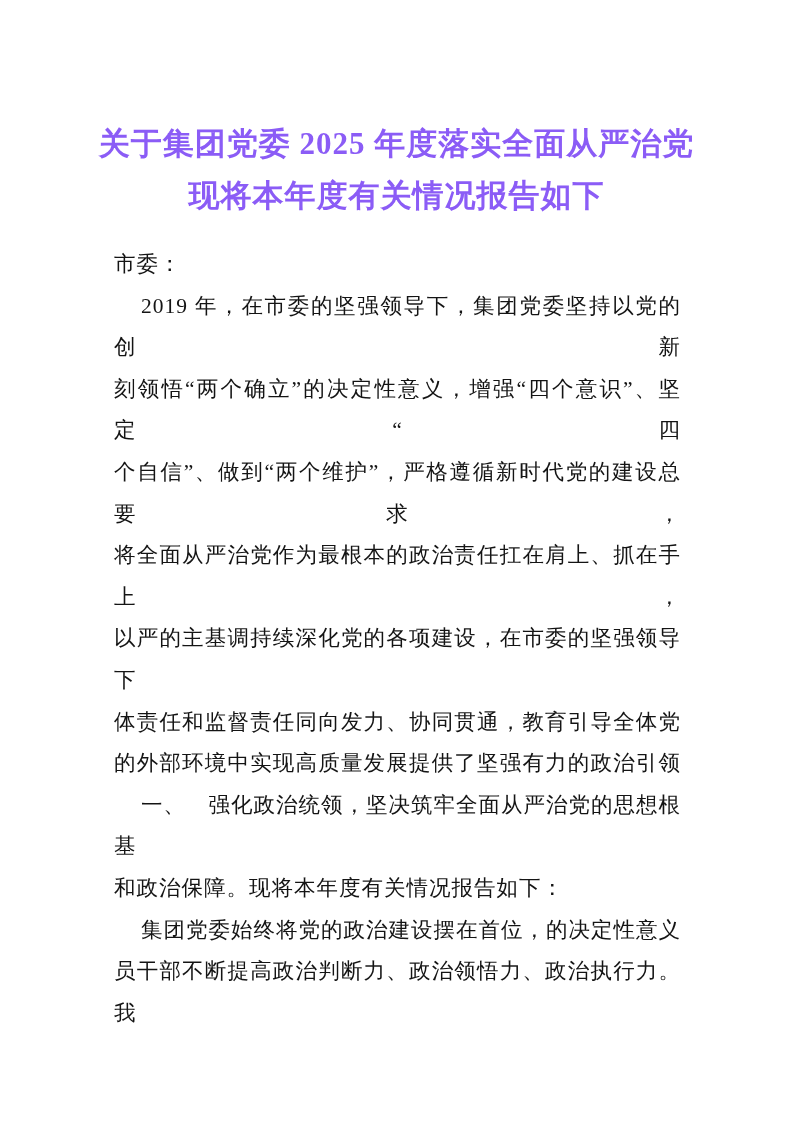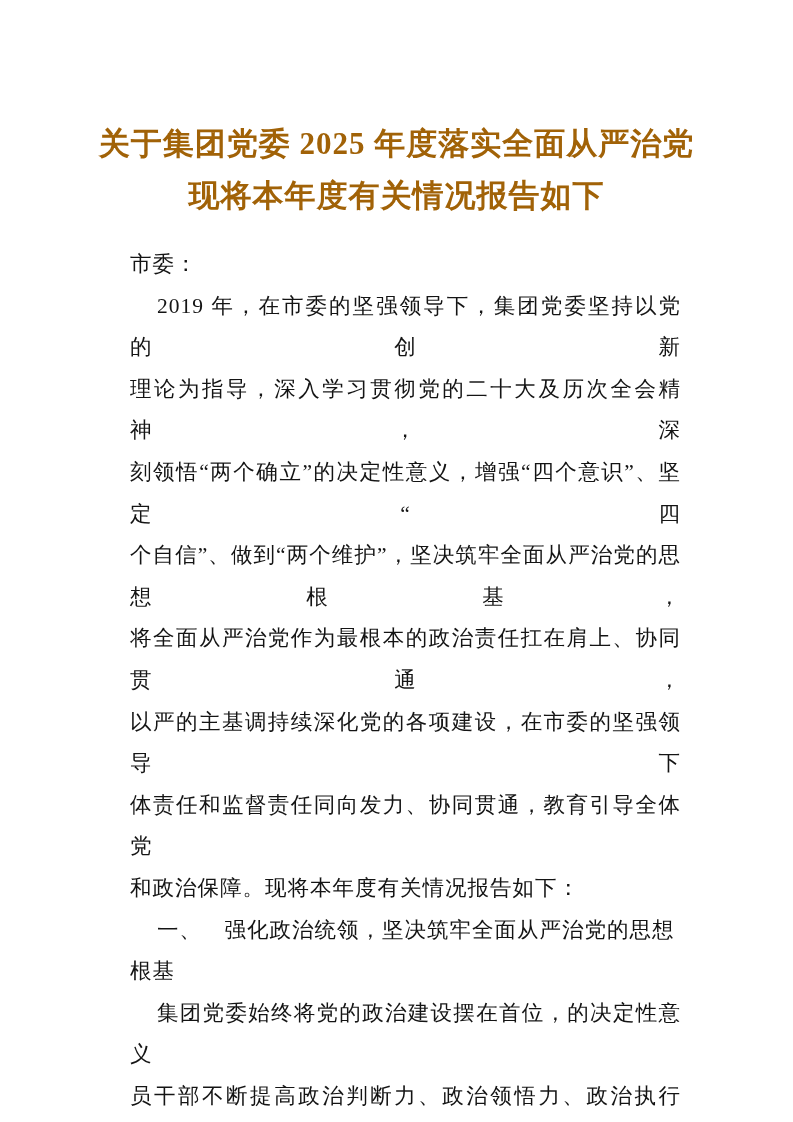--- a/index.html
+++ b/index.html
@@ -17,37 +17,36 @@
     color: #111111;
   }
   .doc-title {
     margin: 0;
     padding-top: 118px;
     text-align: center;
     font-size: 31px;
     font-weight: bold;
     line-height: 52px;
     letter-spacing: 1px;
-    color: #a16207;
+    color: #8b5cf6;
     font-family: "Liberation Serif", "DejaVu Serif", serif;
   }
   .doc-title .t-line {
     display: block;
   }
   .doc-body {
     margin: 22px 112px 0 114px;
     font-size: 21.5px;
     line-height: 41.6px;
     letter-spacing: 1px;
     color: #141414;
   }
   .line {
     white-space: pre-wrap;
     text-align: left;
-    margin-left: 16px;
   }
   
   .j {
     text-align: justify;
     text-align-last: justify;
   }
   .indent {
     text-indent: 27px;
   }
 </style>
@@ -57,26 +56,26 @@
 <div class="page">
 
   <h1 class="doc-title">
     <span class="t-line">关于集团党委 2025 年度落实全面从严治党</span>
     <span class="t-line">现将本年度有关情况报告如下</span>
   </h1>
 
   <div class="doc-body">
     <div class="line">市委：</div>
     <div class="line j indent">2019 年，在市委的坚强领导下，集团党委坚持以党的创新</div>
-    <div class="line j">理论为指导，深入学习贯彻党的二十大及历次全会精神，深</div>
     <div class="line j">刻领悟“两个确立”的决定性意义，增强“四个意识”、坚定“四</div>
-    <div class="line j">个自信”、做到“两个维护”，坚决筑牢全面从严治党的思想根基，</div>
-    <div class="line j">将全面从严治党作为最根本的政治责任扛在肩上、协同贯通，</div>
+    <div class="line j">个自信”、做到“两个维护”，严格遵循新时代党的建设总要求，</div>
+    <div class="line j">将全面从严治党作为最根本的政治责任扛在肩上、抓在手上，</div>
     <div class="line j">以严的主基调持续深化党的各项建设，在市委的坚强领导下</div>
     <div class="line j">体责任和监督责任同向发力、协同贯通，教育引导全体党</div>
+    <div class="line j">的外部环境中实现高质量发展提供了坚强有力的政治引领</div>
+    <div class="line indent">一、　强化政治统领，坚决筑牢全面从严治党的思想根基</div>
     <div class="line">和政治保障。现将本年度有关情况报告如下：</div>
-    <div class="line indent">一、　强化政治统领，坚决筑牢全面从严治党的思想根基</div>
     <div class="line j indent">集团党委始终将党的政治建设摆在首位，的决定性意义</div>
     <div class="line j">员干部不断提高政治判断力、政治领悟力、政治执行力。我</div>
 
   </div>
 
 </div>
 
 </body></html>

